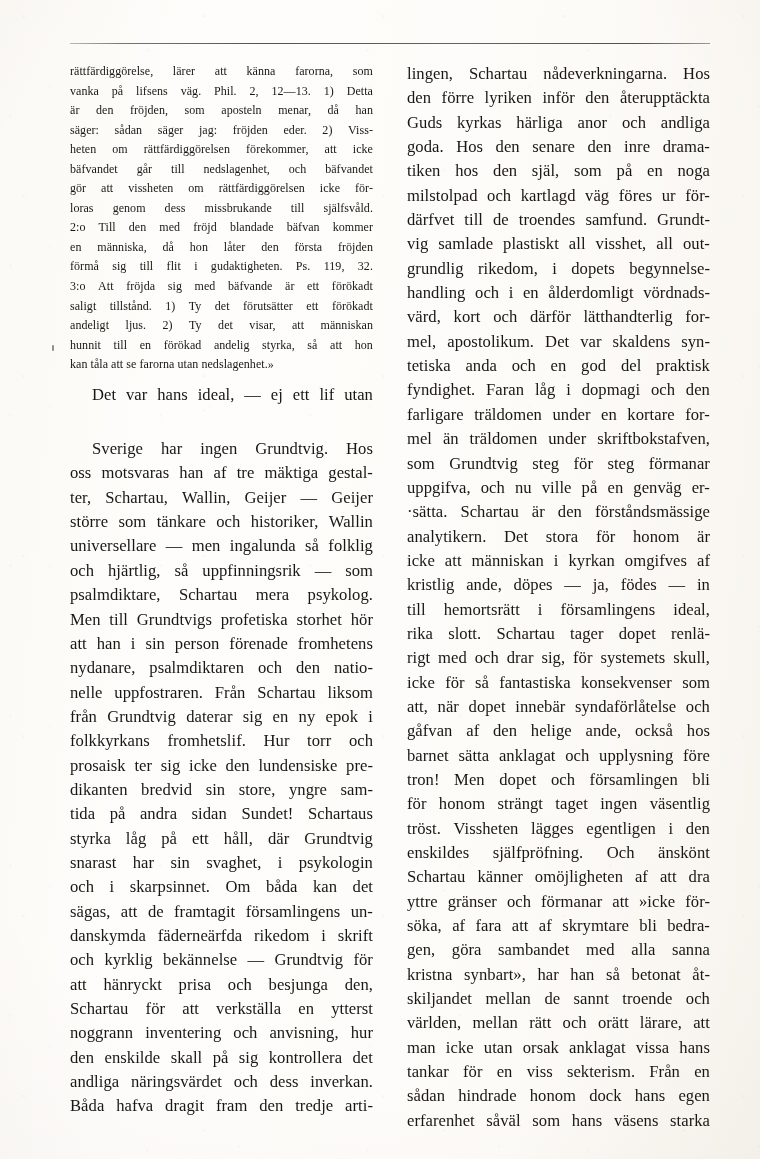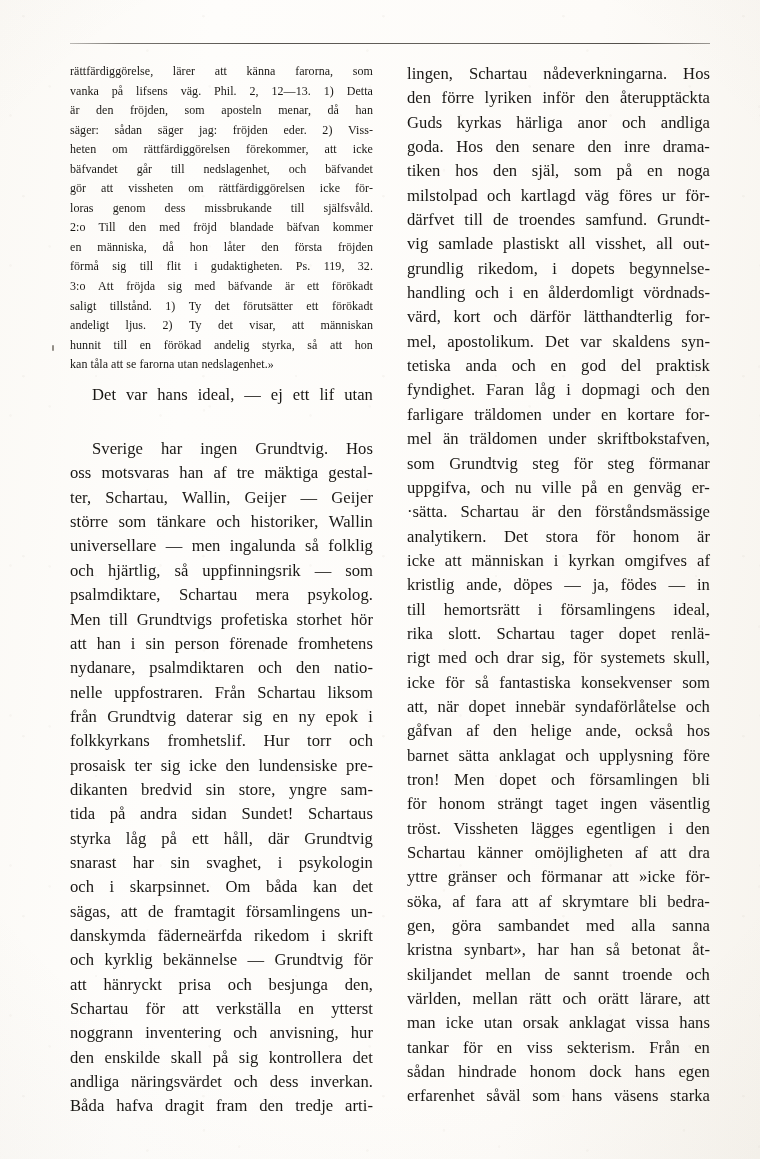--- a/index.html
+++ b/index.html
@@ -231,20 +231,21 @@
             <div class="line j"><span class="w">till</span><span class="w">hemortsrätt</span><span class="w">i</span><span class="w">församlingens</span><span class="w">ideal,</span></div>
             <div class="line j"><span class="w">rika</span><span class="w">slott.</span><span class="w">Schartau</span><span class="w">tager</span><span class="w">dopet</span><span class="w">renlä-</span></div>
             <div class="line j"><span class="w">rigt</span><span class="w">med</span><span class="w">och</span><span class="w">drar</span><span class="w">sig,</span><span class="w">för</span><span class="w">systemets</span><span class="w">skull,</span></div>
             <div class="line j"><span class="w">icke</span><span class="w">för</span><span class="w">så</span><span class="w">fantastiska</span><span class="w">konsekvenser</span><span class="w">som</span></div>
             <div class="line j"><span class="w">att,</span><span class="w">när</span><span class="w">dopet</span><span class="w">innebär</span><span class="w">syndaförlåtelse</span><span class="w">och</span></div>
             <div class="line j"><span class="w">gåfvan</span><span class="w">af</span><span class="w">den</span><span class="w">helige</span><span class="w">ande,</span><span class="w">också</span><span class="w">hos</span></div>
             <div class="line j"><span class="w">barnet</span><span class="w">sätta</span><span class="w">anklagat</span><span class="w">och</span><span class="w">upplysning</span><span class="w">före</span></div>
             <div class="line j"><span class="w">tron!</span><span class="w">Men</span><span class="w">dopet</span><span class="w">och</span><span class="w">församlingen</span><span class="w">bli</span></div>
             <div class="line j"><span class="w">för</span><span class="w">honom</span><span class="w">strängt</span><span class="w">taget</span><span class="w">ingen</span><span class="w">väsentlig</span></div>
             <div class="line j"><span class="w">tröst.</span><span class="w">Vissheten</span><span class="w">lägges</span><span class="w">egentligen</span><span class="w">i</span><span class="w">den</span></div>
+            <div class="line j"><span class="w">enskildes</span><span class="w">själfpröfning.</span><span class="w">Och</span><span class="w">änskönt</span></div>
             <div class="line j"><span class="w">Schartau</span><span class="w">känner</span><span class="w">omöjligheten</span><span class="w">af</span><span class="w">att</span><span class="w">dra</span></div>
             <div class="line j"><span class="w">yttre</span><span class="w">gränser</span><span class="w">och</span><span class="w">förmanar</span><span class="w">att</span><span class="w">»icke</span><span class="w">för-</span></div>
             <div class="line j"><span class="w">söka,</span><span class="w">af</span><span class="w">fara</span><span class="w">att</span><span class="w">af</span><span class="w">skrymtare</span><span class="w">bli</span><span class="w">bedra-</span></div>
             <div class="line j"><span class="w">gen,</span><span class="w">göra</span><span class="w">sambandet</span><span class="w">med</span><span class="w">alla</span><span class="w">sanna</span></div>
             <div class="line j"><span class="w">kristna</span><span class="w">synbart»,</span><span class="w">har</span><span class="w">han</span><span class="w">så</span><span class="w">betonat</span><span class="w">åt-</span></div>
             <div class="line j"><span class="w">skiljandet</span><span class="w">mellan</span><span class="w">de</span><span class="w">sannt</span><span class="w">troende</span><span class="w">och</span></div>
             <div class="line j"><span class="w">världen,</span><span class="w">mellan</span><span class="w">rätt</span><span class="w">och</span><span class="w">orätt</span><span class="w">lärare,</span><span class="w">att</span></div>
             <div class="line j"><span class="w">man</span><span class="w">icke</span><span class="w">utan</span><span class="w">orsak</span><span class="w">anklagat</span><span class="w">vissa</span><span class="w">hans</span></div>
             <div class="line j"><span class="w">tankar</span><span class="w">för</span><span class="w">en</span><span class="w">viss</span><span class="w">sekterism.</span><span class="w">Från</span><span class="w">en</span></div>
             <div class="line j"><span class="w">sådan</span><span class="w">hindrade</span><span class="w">honom</span><span class="w">dock</span><span class="w">hans</span><span class="w">egen</span></div>

